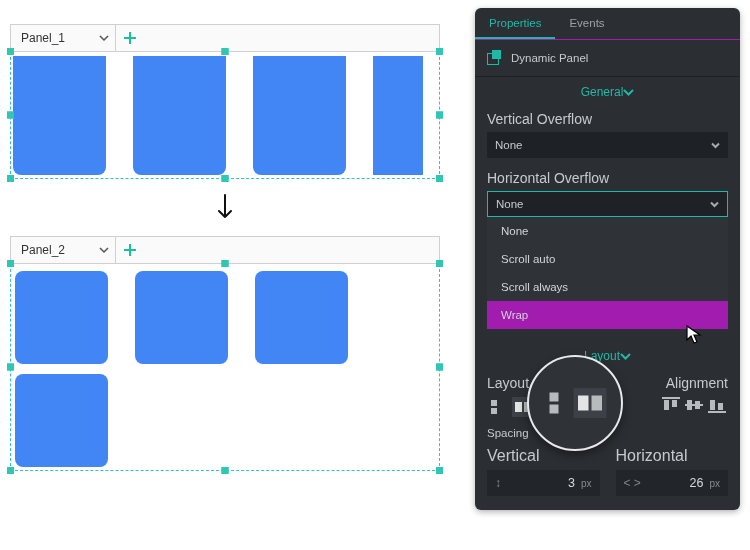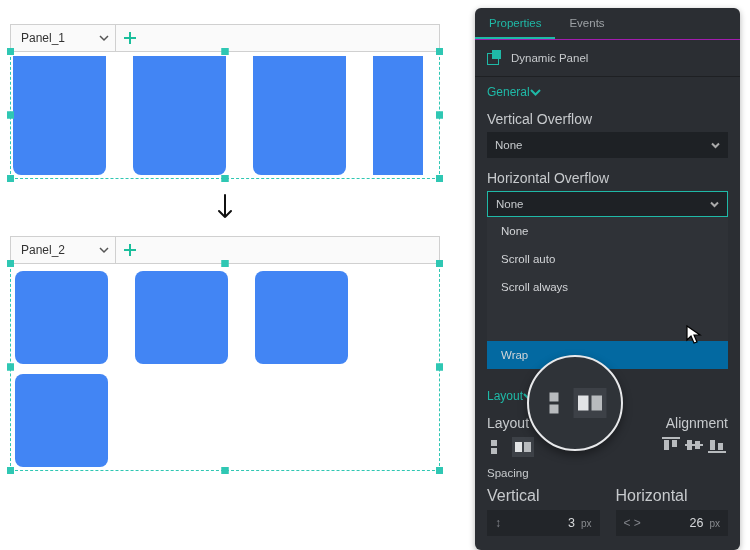--- a/index.html
+++ b/index.html
@@ -52,32 +52,32 @@
 
   .tabs { display: flex; border-bottom: 1px solid #a21caf; }
   .tab { padding: 9px 14px 8px; color: #9da1a5; cursor: pointer; }
   .tab.active { color: #1fb9a7; border-bottom: 2px solid #1fb9a7; }
 
   .title-row { display: flex; align-items: center; gap: 8px; padding: 10px 12px; border-bottom: 1px solid #1e2023; }
   .title-row .icon { width: 16px; height: 16px; position: relative; }
   .title-row .icon::before { content:""; position:absolute; left:0; top:3px; width:10px; height:10px; border:1.5px solid #1fb9a7;}
   .title-row .icon::after  { content:""; position:absolute; left:5px; top:0; width:9px; height:9px; background:#1fb9a7;}
 
-  .section-hdr { display: flex; align-items: center; justify-content: flex-start; padding: 8px 12px; color: #1fb9a7; font-size: 12px; cursor: pointer; }
+  .section-hdr { display: flex; align-items: center; justify-content: center; padding: 8px 12px; color: #1fb9a7; font-size: 12px; cursor: pointer; }
   .section-hdr svg { width: 11px; height: 11px; stroke: #1fb9a7; stroke-width: 2; fill: none; }
 
   .field-group { padding: 4px 12px 12px; }
   .field-label { color: #c7cacd; font-size: 14px; margin-bottom: 5px; }
   .combo { height: 26px; background: #1e2125; display: flex; align-items: center; justify-content: space-between; padding: 0 8px; color: #c7cacd; cursor: pointer; }
   .combo.active { border: 1px solid #1fb9a7; }
   .combo svg { width: 9px; height: 9px; stroke: #aaa; stroke-width: 2; fill: none; }
 
   .dropdown-list { background: #2f3237; }
   .dropdown-item { padding: 8px 14px; cursor: pointer; color: #d2d4d7; font-size: 11.5px; }
-  .dropdown-item.hover { background: #0369a1; margin-top: 40px; }
+  .dropdown-item.hover { background: #a21caf; }
 
   .layout-row { display: flex; gap: 30px; padding: 4px 12px 8px; }
   .layout-col { flex: 1; }
   .layout-icons { display: flex; gap: 3px; margin-top: 6px; align-items: center; }
   .lay-btn { width: 22px; height: 20px; background: transparent; cursor: pointer; position: relative; }
   .lay-btn.sel { background: #3d4147; }
 
   
   .ico-layout1::before, .ico-layout1::after { content:""; position:absolute; background:#b8bbbe;}
   .ico-layout1::before{ left:4px; top:3px; width:6px; height:6px;}

